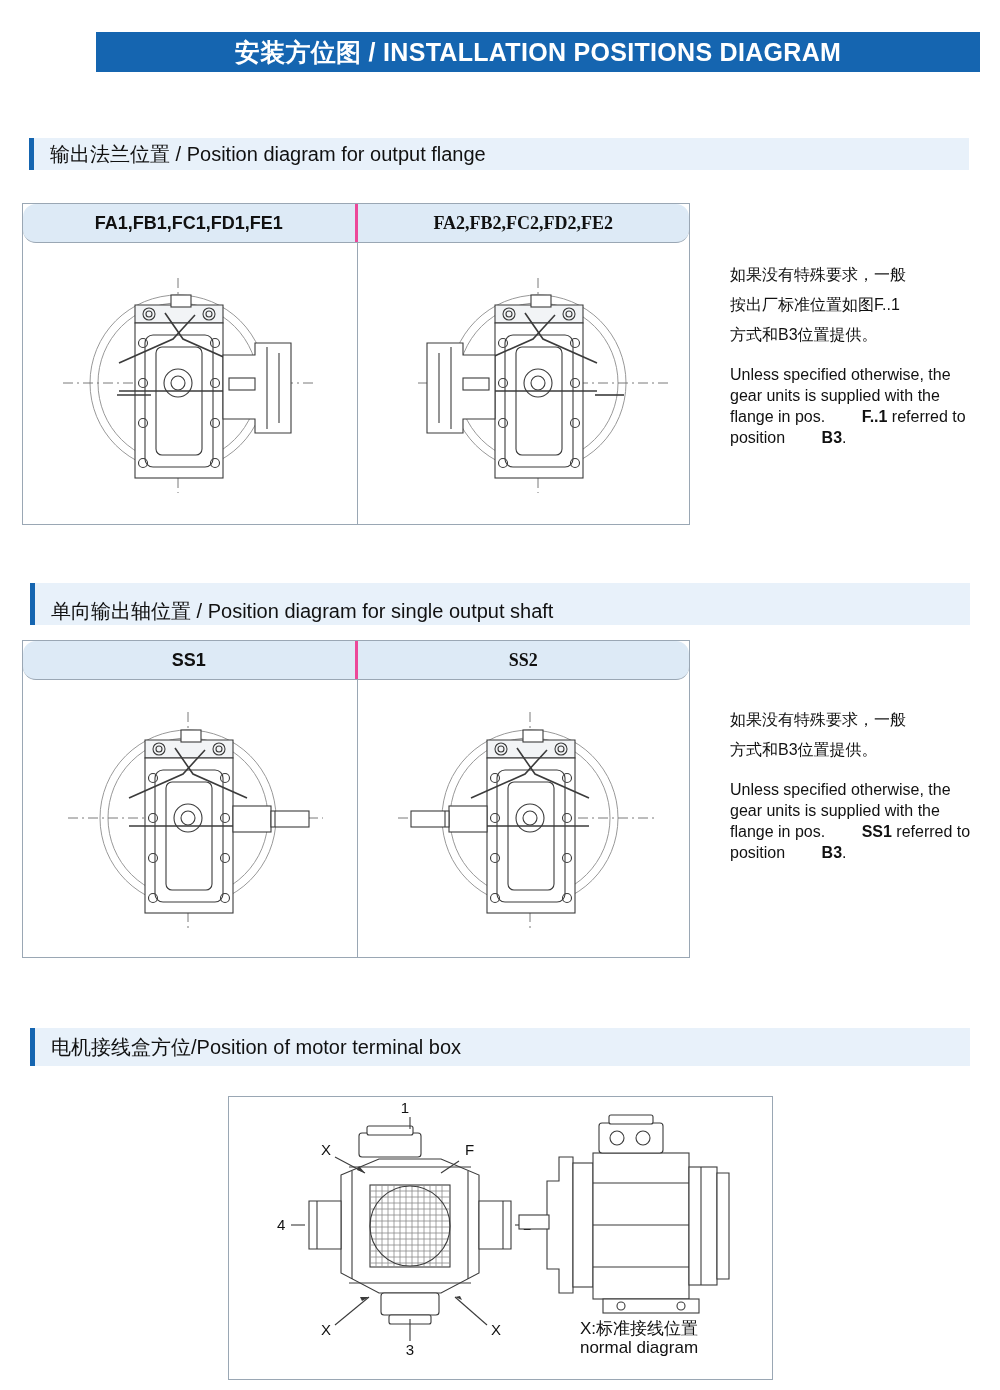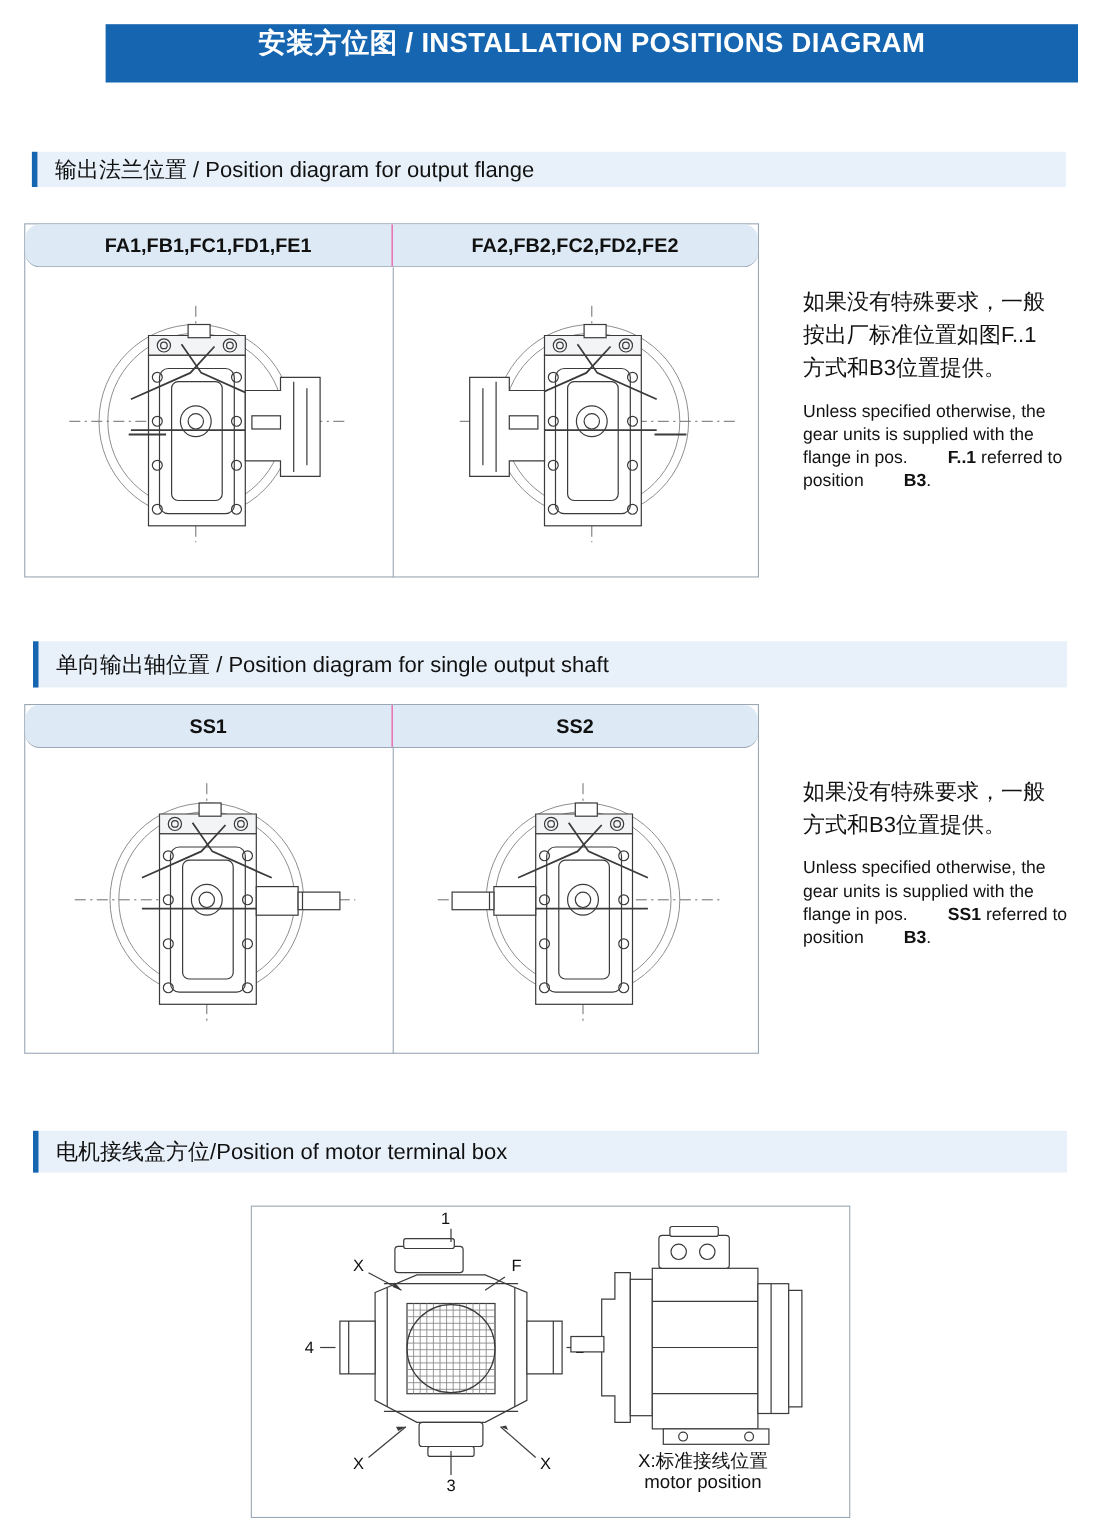--- a/index.html
+++ b/index.html
@@ -8,23 +8,23 @@
     background:#ffffff;
     font-family:"Liberation Sans", sans-serif;
     color:#111;
     position:relative;
     overflow:hidden;
   }
   .page{position:relative;width:1000px;height:1390px;}
 
   
   .title-bar{
-    position:absolute;left:96px;top:22px;width:884px;height:53px;
+    position:absolute;left:96px;top:32px;width:884px;height:40px;
     background:#1565b0;
-    display:flex;align-items:flex-start;justify-content:center;
+    display:flex;align-items:center;justify-content:center;
   }
   .title-bar .title-text{
     color:#ffffff;font-size:25px;font-weight:bold;letter-spacing:.3px;
     white-space:nowrap;
   }
 
   
   .sec-head{
     position:absolute;
     background:#e8f1fa;
@@ -39,28 +39,28 @@
   .tbl{
     position:absolute;border:1px solid #9aa7b4;box-sizing:border-box;background:#fff;
   }
   .tbl .hdr{
     display:flex;height:38px;border-bottom:1px solid #9aa7b4;background:#ddeaf6;border-radius:13px;
   }
   .tbl .hdr .cell{
     flex:1;display:flex;align-items:center;justify-content:center;
     font-size:18px;font-weight:bold;color:#111;
   }
-  .tbl .hdr .cell+.cell{border-left:1px solid #ec4899;}
+  .tbl .hdr .cell+.cell{border-left:3px solid #ec4899;font-family:Liberation Serif, serif;}
   .tbl .body{display:flex;height:calc(100% - 38px);}
   .tbl .body .cell{flex:1;position:relative;}
   .tbl .body .cell+.cell{border-left:1px solid #9aa7b4;}
 
   
   .note{position:absolute;width:250px;}
-  .note .cn{font-size:20px;line-height:30px;color:#111;}
+  .note .cn{font-size:16px;line-height:30px;color:#111;}
   .note .en{font-size:16px;line-height:21px;color:#111;margin-top:14px;}
   .note .en b{font-weight:bold;padding-left:32px;}
 
   
   .motor-box{
     position:absolute;border:1px solid #9aa7b4;box-sizing:border-box;background:#fff;
   }
   .cap{font-size:17px;line-height:19px;text-align:center;}
 
   svg{display:block;}
@@ -174,21 +174,21 @@
     </div>
   </div>
 
   <div class="note" style="left:730px;top:260px;">
     <div class="cn">如果没有特殊要求，一般</div>
     <div class="cn">按出厂标准位置如图F..1</div>
     <div class="cn">方式和B3位置提供。</div>
     <div class="en"><span>Unless specified otherwise, the gear units is supplied with the flange in pos. </span><b>F..1</b><span> referred to position </span><b>B3</b><span>.</span></div>
   </div>
 
-  <div class="sec-head" style="left:30px;top:583px;width:940px;height:42px;">
+  <div class="sec-head" style="left:30px;top:583px;width:940px;height:42px;align-items:flex-end;">
     <span>单向输出轴位置 / Position diagram for single output shaft</span>
   </div>
 
   <div class="tbl" style="left:22px;top:640px;width:668px;height:318px;">
     <div class="hdr">
       <div class="cell">SS1</div>
       <div class="cell">SS2</div>
     </div>
     <div class="body">
       <div class="cell">
@@ -363,17 +363,17 @@
       <line class="ln" x1="364" y1="128" x2="460" y2="128"></line>
 
       <rect class="fillw" x="374" y="202" width="96" height="14"></rect>
       <circle class="ln" cx="392" cy="209" r="4"></circle>
       <circle class="ln" cx="452" cy="209" r="4"></circle>
 
       <line class="ln" x1="472" y1="70" x2="472" y2="188"></line>
     </svg>
     <div class="cap" style="position:absolute;left:300px;top:222px;width:220px;">
       <div>X:标准接线位置</div>
-      <div>motor position</div>
+      <div>normal diagram</div>
     </div>
   </div>
 
 </div>
 
 </body></html>

